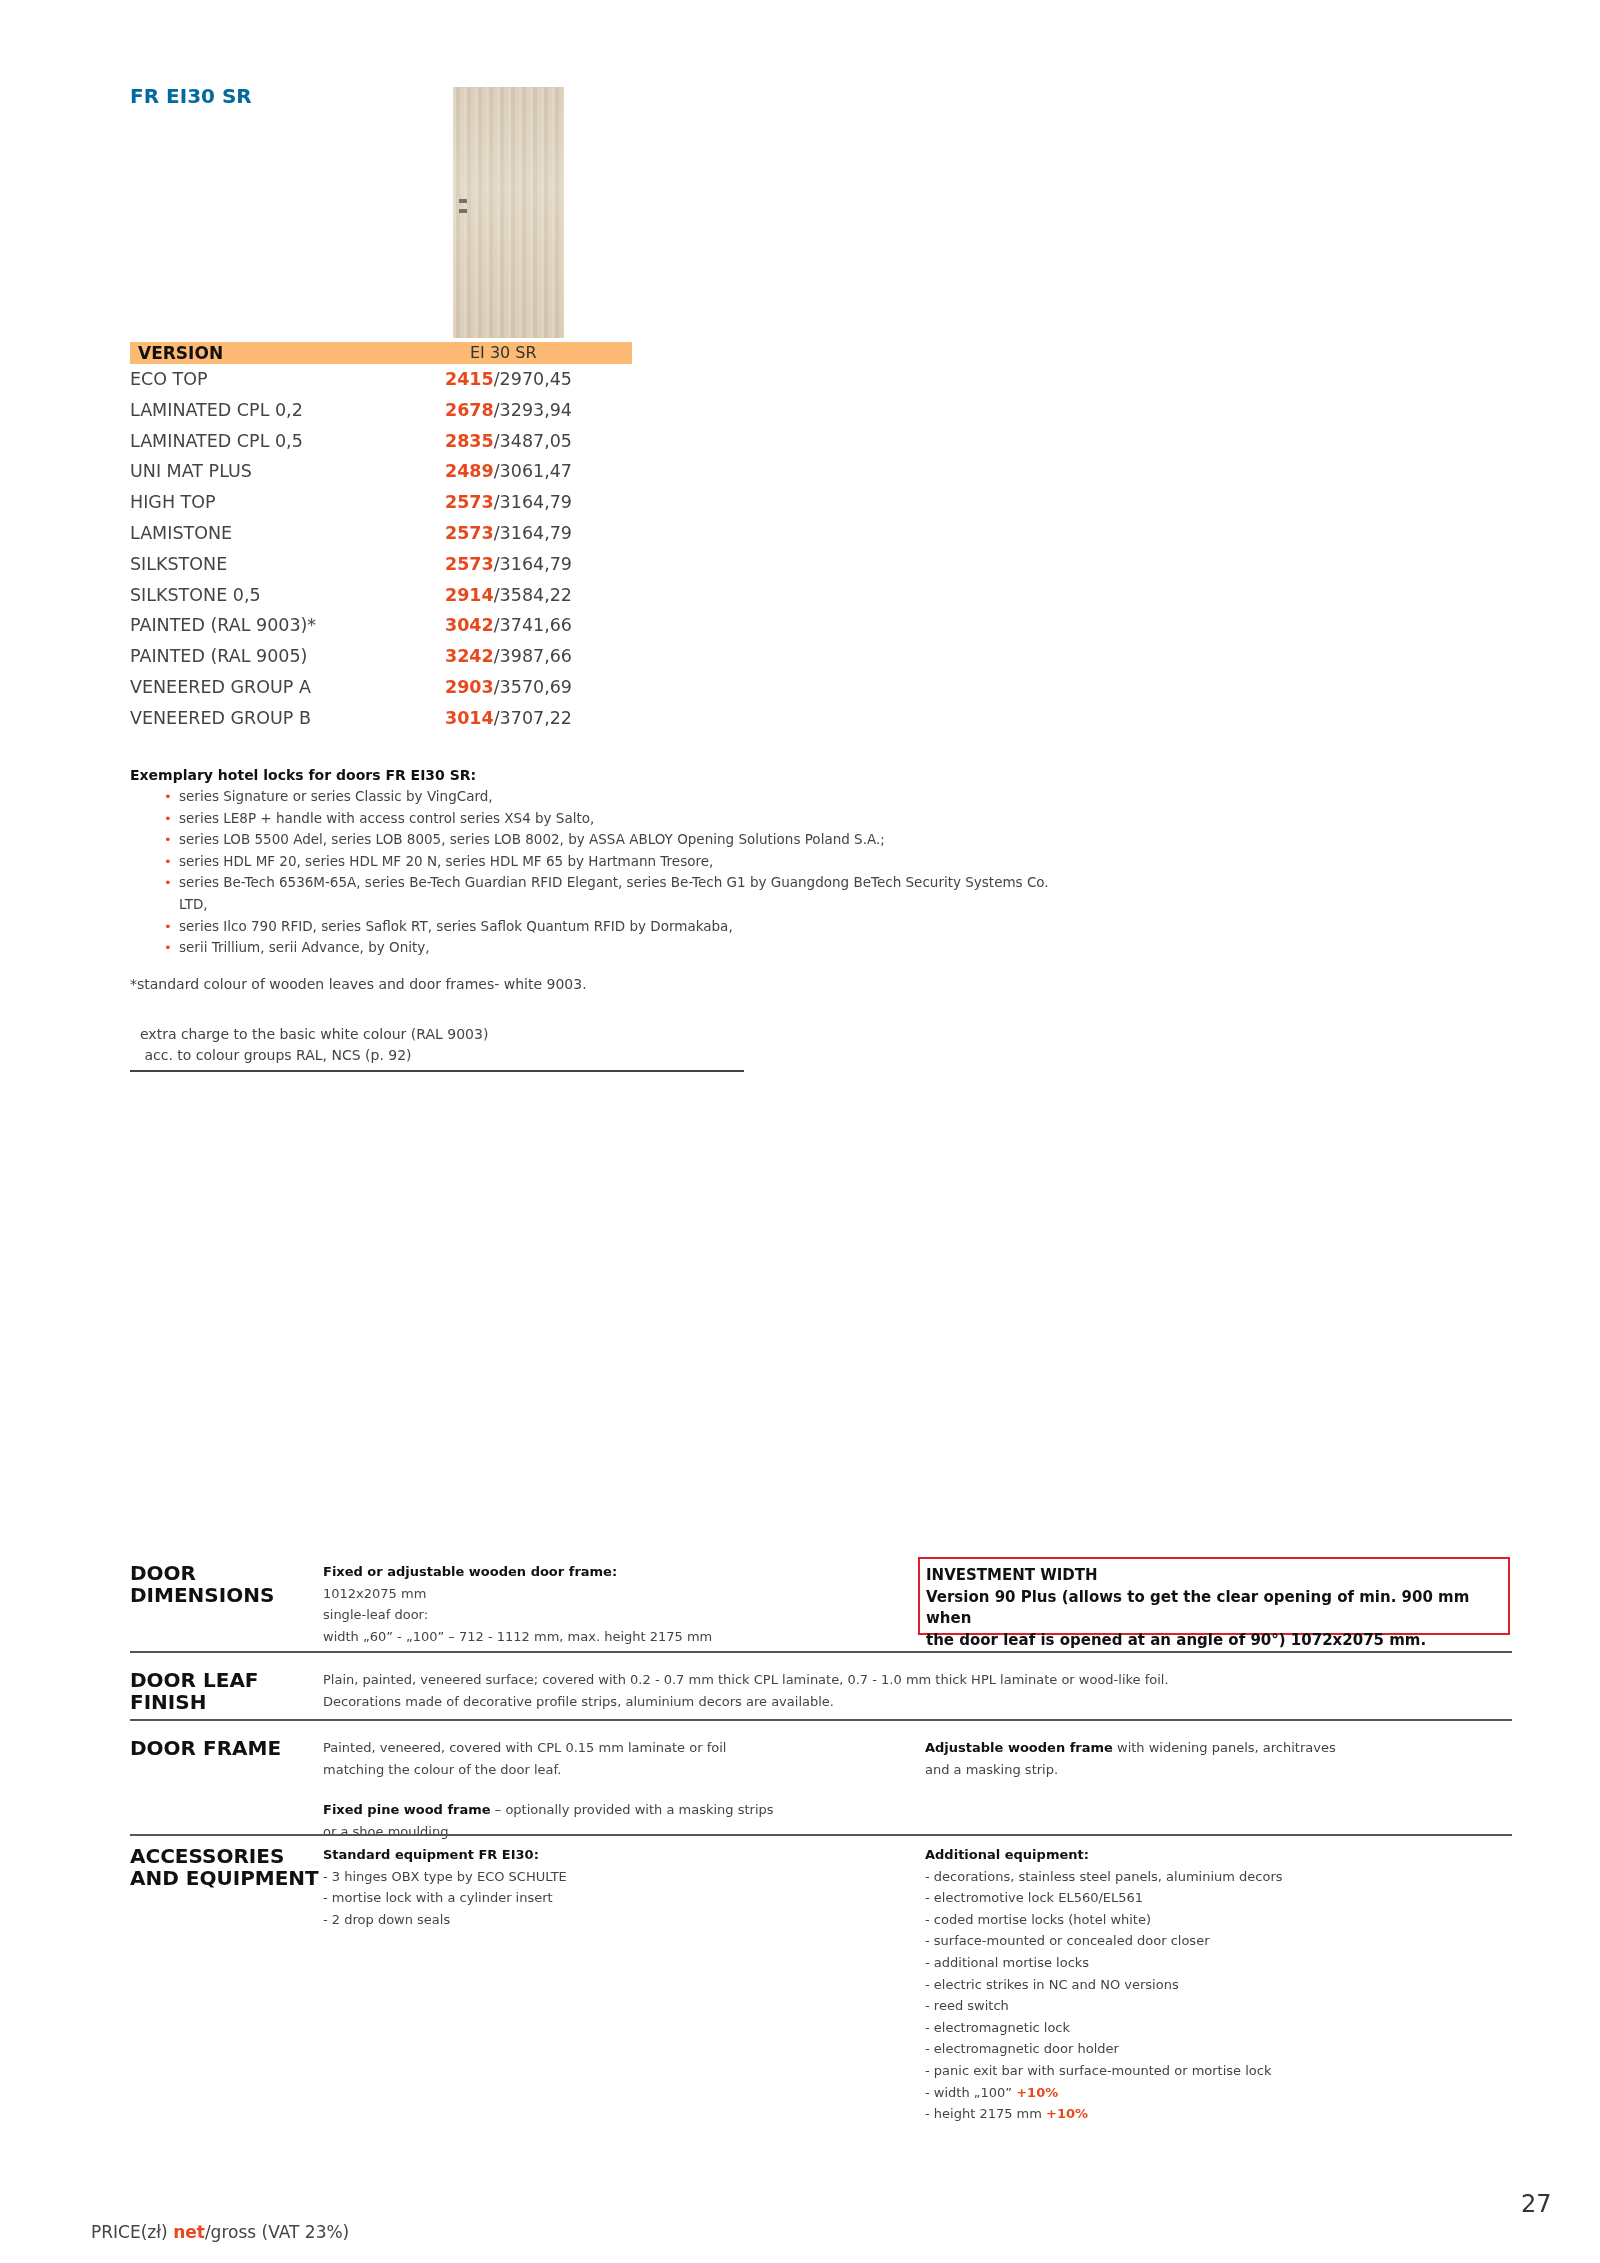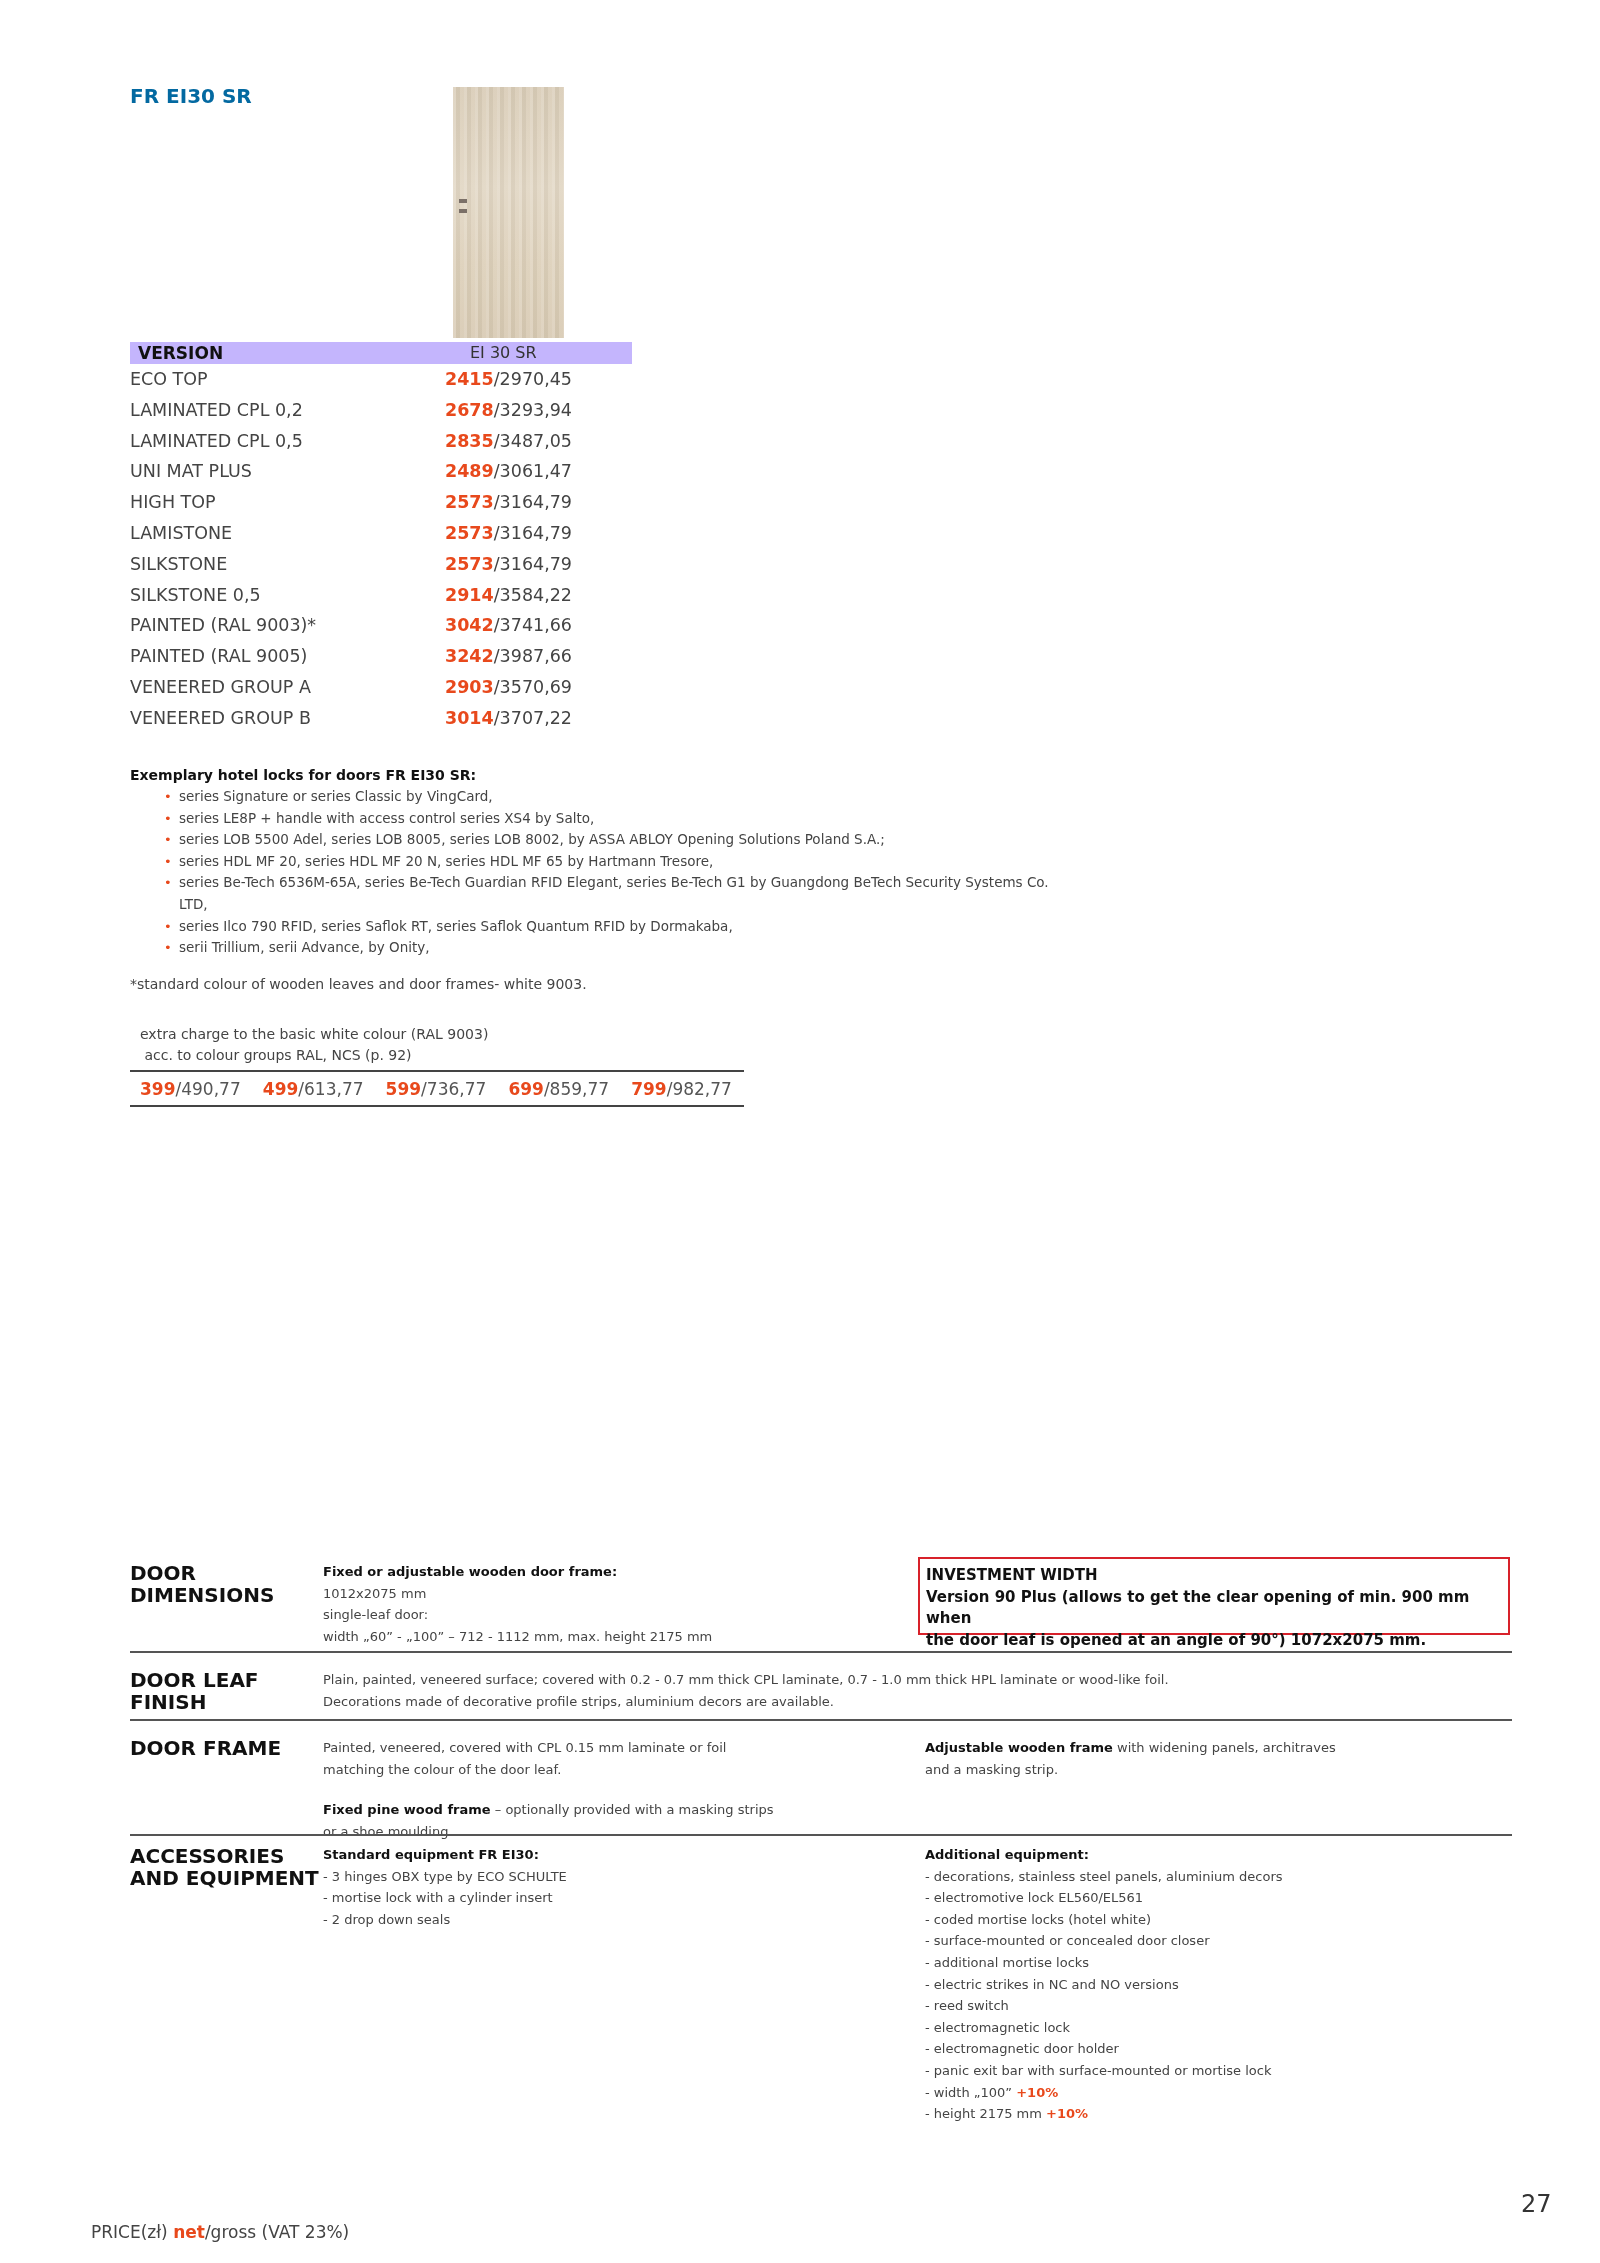--- a/index.html
+++ b/index.html
@@ -19,21 +19,21 @@
       linear-gradient(180deg, #d9ccb7 0%, #e2d7c4 40%, #ddd0ba 70%, #d8cab3 100%);
   }
   .door-handle {
     position: absolute; left: 6px; top: 112px; width: 12px; height: 18px;
   }
   .door-handle i { display:block; width: 8px; height: 4px; background: #7b7068; margin-bottom: 6px; }
 
   
   .vtable { left: 130px; top: 342px; width: 502px; }
   .vhead {
-    background: #c4b5fd; height: 22px; position: relative; font-size: 17px;
+    background: #fdba74; height: 22px; position: relative; font-size: 17px;
   }
   .vhead .c1 { position: absolute; left: 8px; top: 1px; font-weight: bold; color: #111; }
   .vhead .c2 { position: absolute; left: 340px; top: 1px; color: #333; font-size: 16px; }
   .vrow { height: 30.8px; position: relative; font-size: 17.5px; }
   .vrow .c1 { position: absolute; left: 0; top: 5px; color: #444; }
   .vrow .c2 { position: absolute; left: 315px; top: 5px; color: #444; }
   .net { color: #e8491c; font-weight: bold; }
 
   
   .locks { left: 130px; top: 767px; width: 1000px; }
@@ -149,27 +149,20 @@
   </ul>
 </div>
 
 <div class="abs footnote">*standard colour of wooden leaves and door frames- white 9003.</div>
 
 <div class="abs extra-intro">
   <div>extra charge to the basic white colour (RAL 9003)</div>
   <div style="white-space:pre;"> acc. to colour groups RAL, NCS (p. 92)</div>
 </div>
 <div class="abs gtable">
-  <div class="grow vals">
-    <div class="gcell"><span class="net">399</span><span>/490,77</span></div>
-    <div class="gcell"><span class="net">499</span><span>/613,77</span></div>
-    <div class="gcell"><span class="net">599</span><span>/736,77</span></div>
-    <div class="gcell"><span class="net">699</span><span>/859,77</span></div>
-    <div class="gcell"><span class="net">799</span><span>/982,77</span></div>
-  </div>
 </div>
 
 <div class="spec-label abs" style="left:130px; top:1562px;">
   <div>DOOR</div>
   <div>DIMENSIONS</div>
 </div>
 <div class="spec-col abs" style="left:323px; top:1561px;">
   <div class="bold" style="font-weight:bold; color:#111;">Fixed or adjustable wooden door frame:</div>
   <div>1012x2075 mm</div>
   <div>single-leaf door:</div>

